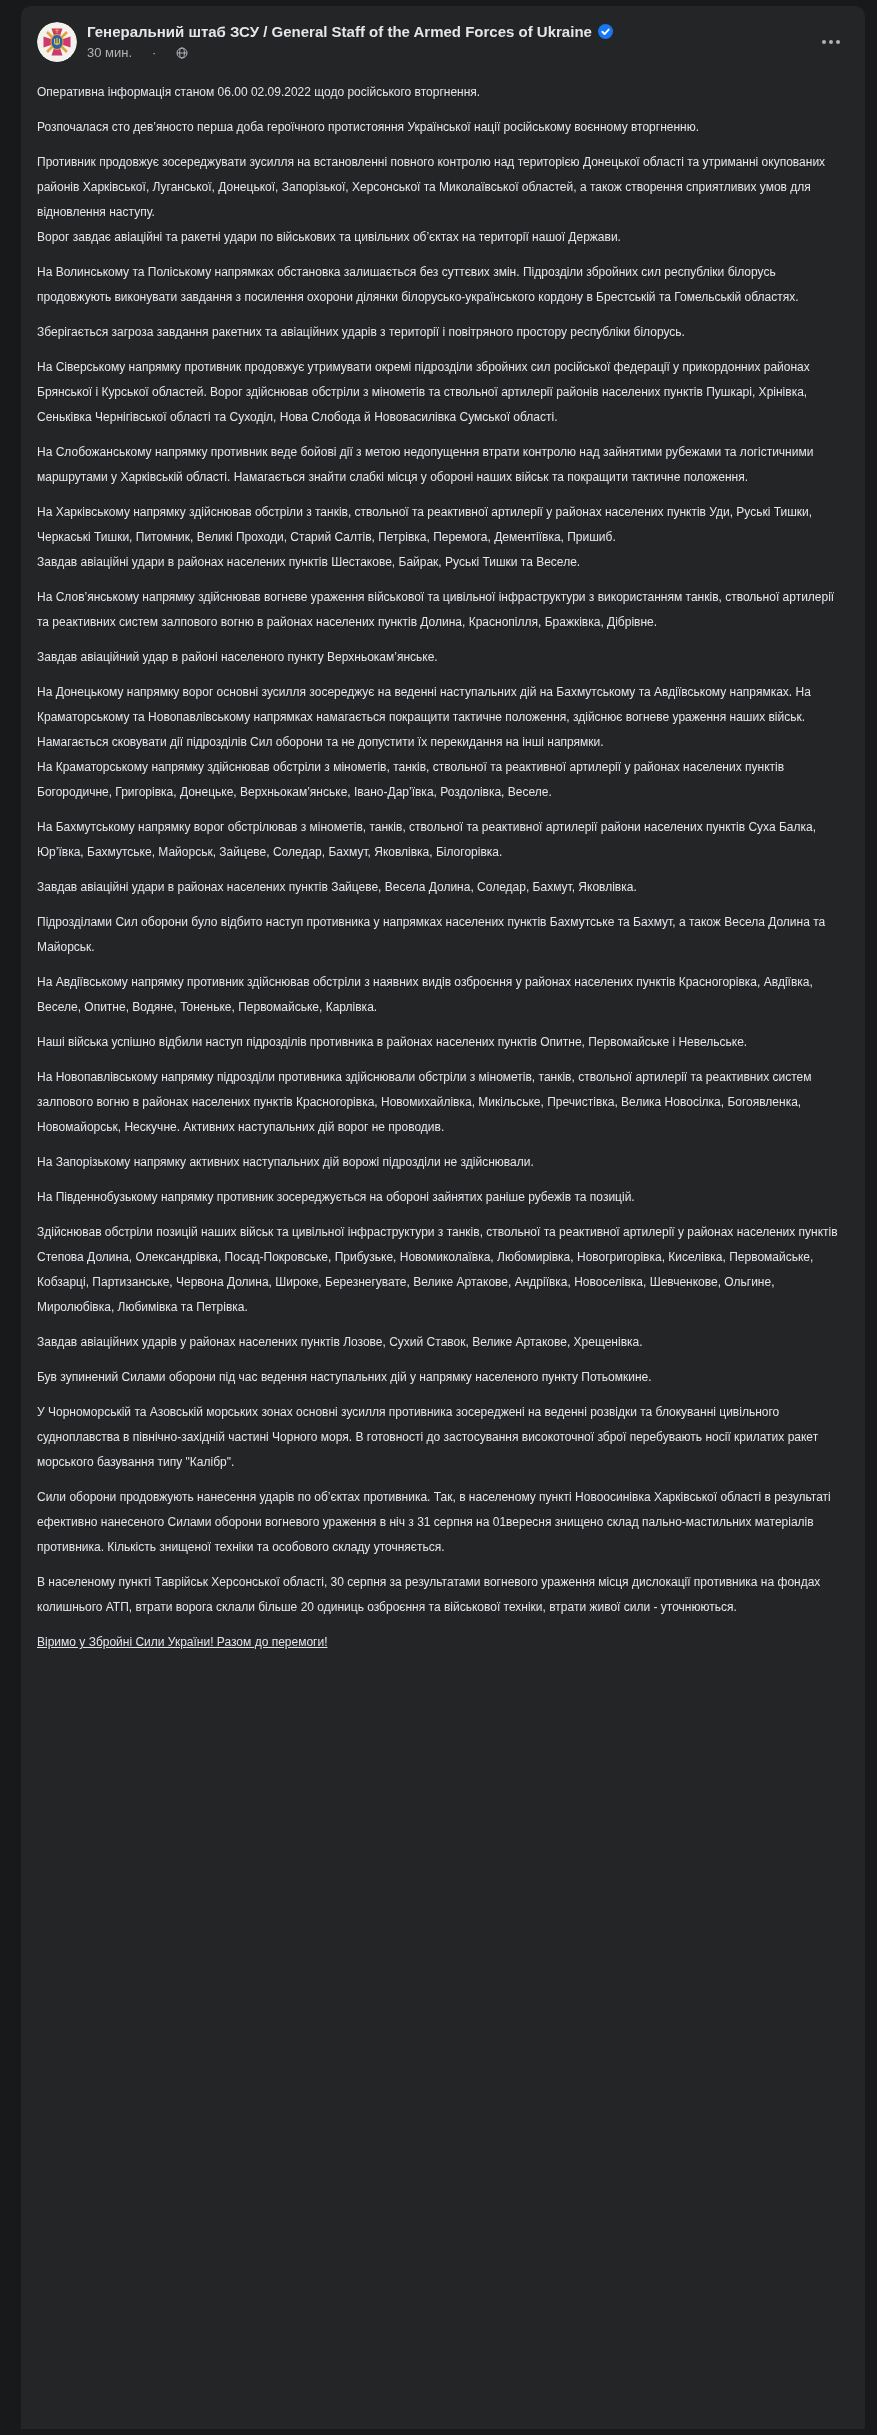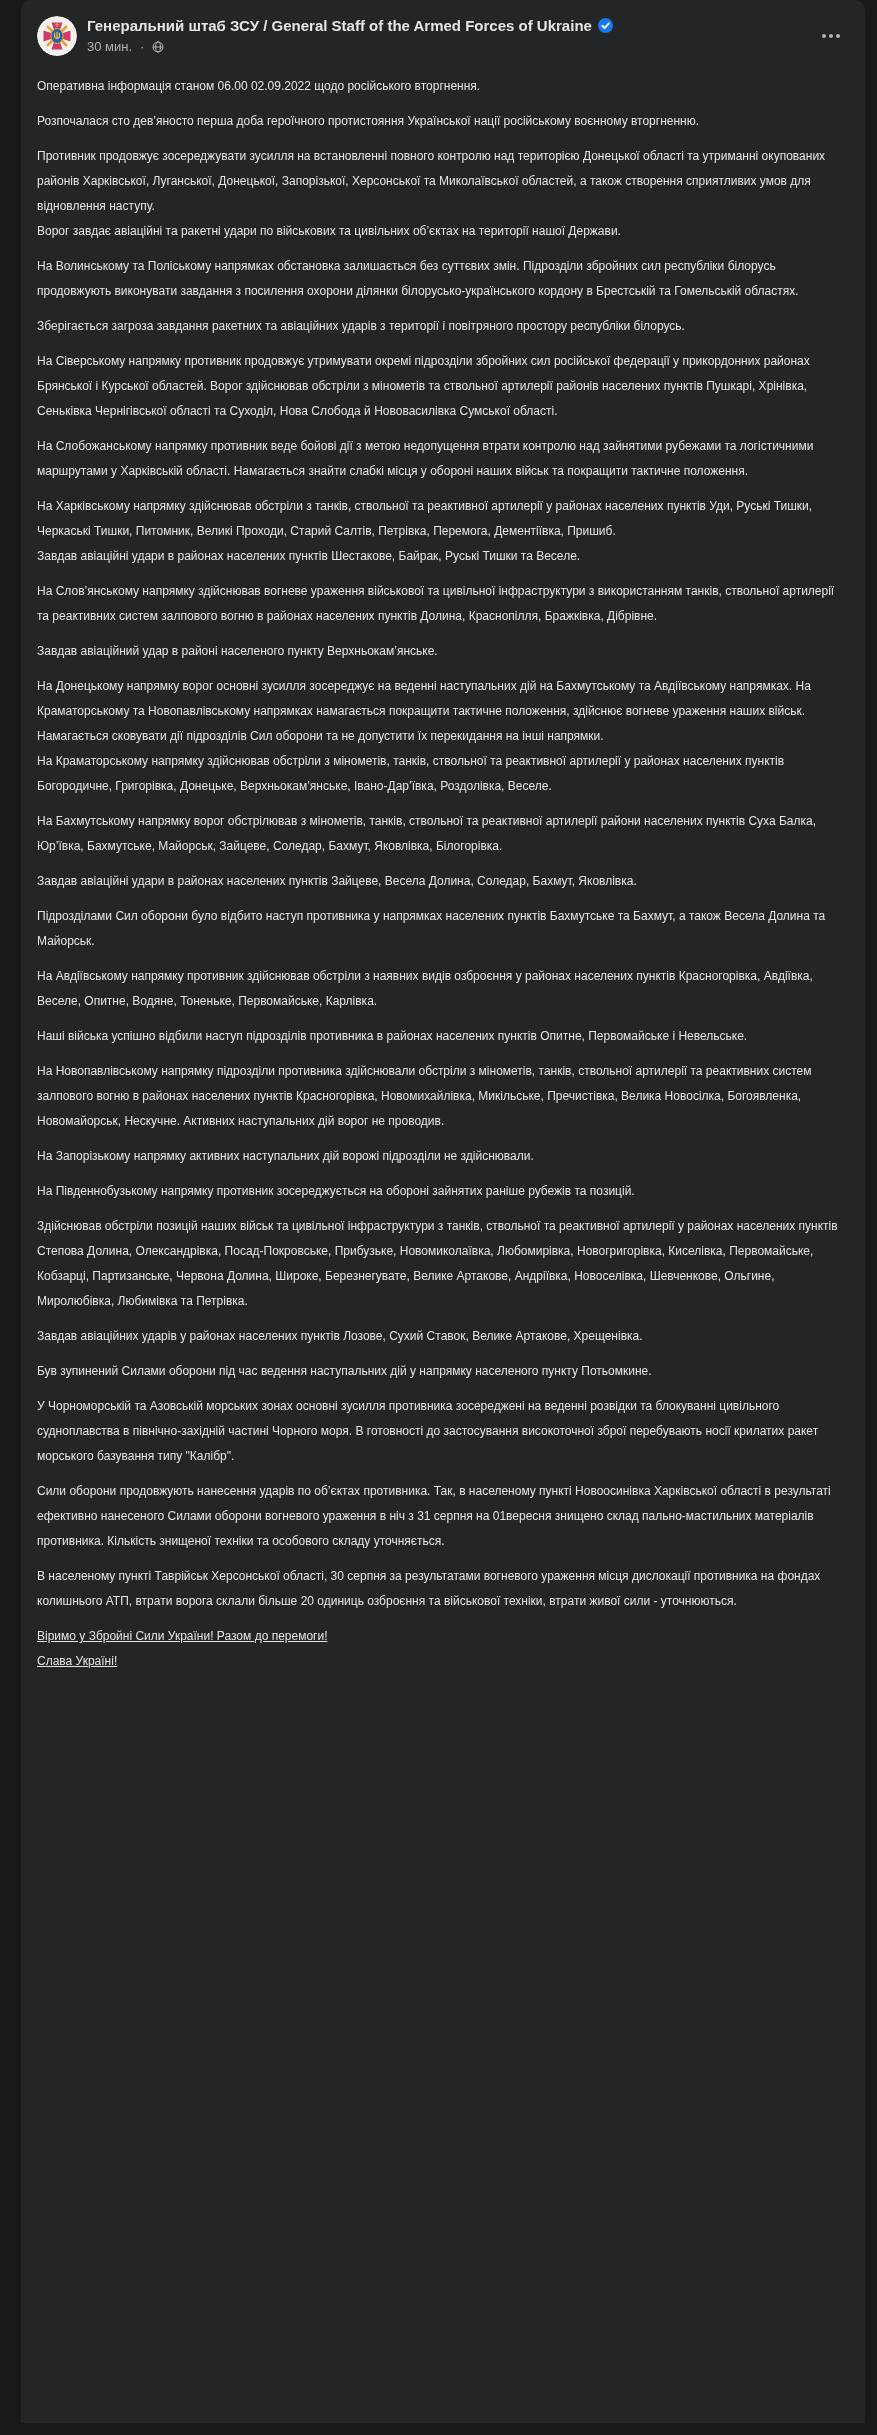--- a/index.html
+++ b/index.html
@@ -11,21 +11,21 @@
   }
   *{box-sizing:border-box;margin:0;padding:0;}
   html,body{width:877px;height:2435px;overflow:hidden;}
   body{
     background:var(--page-bg);
     font-family:"Liberation Sans", sans-serif;
     position:relative;
   }
   .post-card{
     position:absolute;
-    left:21px; top:0;
+    left:21px; top:6px;
     width:844px;
     height:2423px;
     background:var(--card-bg);
     border-radius:10px 10px 0 0;
   }
   .post-header{
     display:flex;
     align-items:flex-start;
     padding:16px 16px 0 16px;
   }
@@ -52,21 +52,21 @@
     line-height:19px;
     cursor:pointer;
   }
   .verified{
     width:15px;height:15px;flex:0 0 15px;
     display:inline-block;
   }
   .meta-row{
     display:flex;
     align-items:center;
-    gap:8px;
+    gap:20px;
     margin-top:4px;
     font-size:13px;
     color:var(--text-secondary);
   }
   .timestamp{cursor:pointer;}
   .meta-sep{color:var(--text-secondary);}
   .globe{width:12px;height:12px;display:inline-block;margin-top:1px;}
   .menu-btn{
     margin-left:auto;
     width:36px;height:36px;
@@ -239,17 +239,16 @@
         <div>У Чорноморській та Азовській морських зонах основні зусилля противника зосереджені на веденні розвідки та блокуванні цивільного судноплавства в північно-західній частині Чорного моря. В готовності до застосування високоточної зброї перебувають носії крилатих ракет морського базування типу "Калібр".</div>
       </div>
       <div class="para">
         <div>Сили оборони продовжують нанесення ударів по об’єктах противника. Так, в населеному пункті Новоосинівка Харківської області в результаті ефективно нанесеного Силами оборони вогневого ураження в ніч з 31 серпня на 01вересня знищено склад пально-мастильних матеріалів противника. Кількість знищеної техніки та особового складу уточняється.</div>
       </div>
       <div class="para">
         <div>В населеному пункті Таврійськ Херсонської області, 30 серпня за результатами вогневого ураження місця дислокації противника на фондах колишнього АТП, втрати ворога склали більше 20 одиниць озброєння та військової техніки, втрати живої сили - уточнюються.</div>
       </div>
       <div class="para">
         <div>Віримо у Збройні Сили України! Разом до перемоги!</div>
-        <div>Слава Україні!</div>
       </div>
     </div>
 
 </div>
 
 </body></html>

